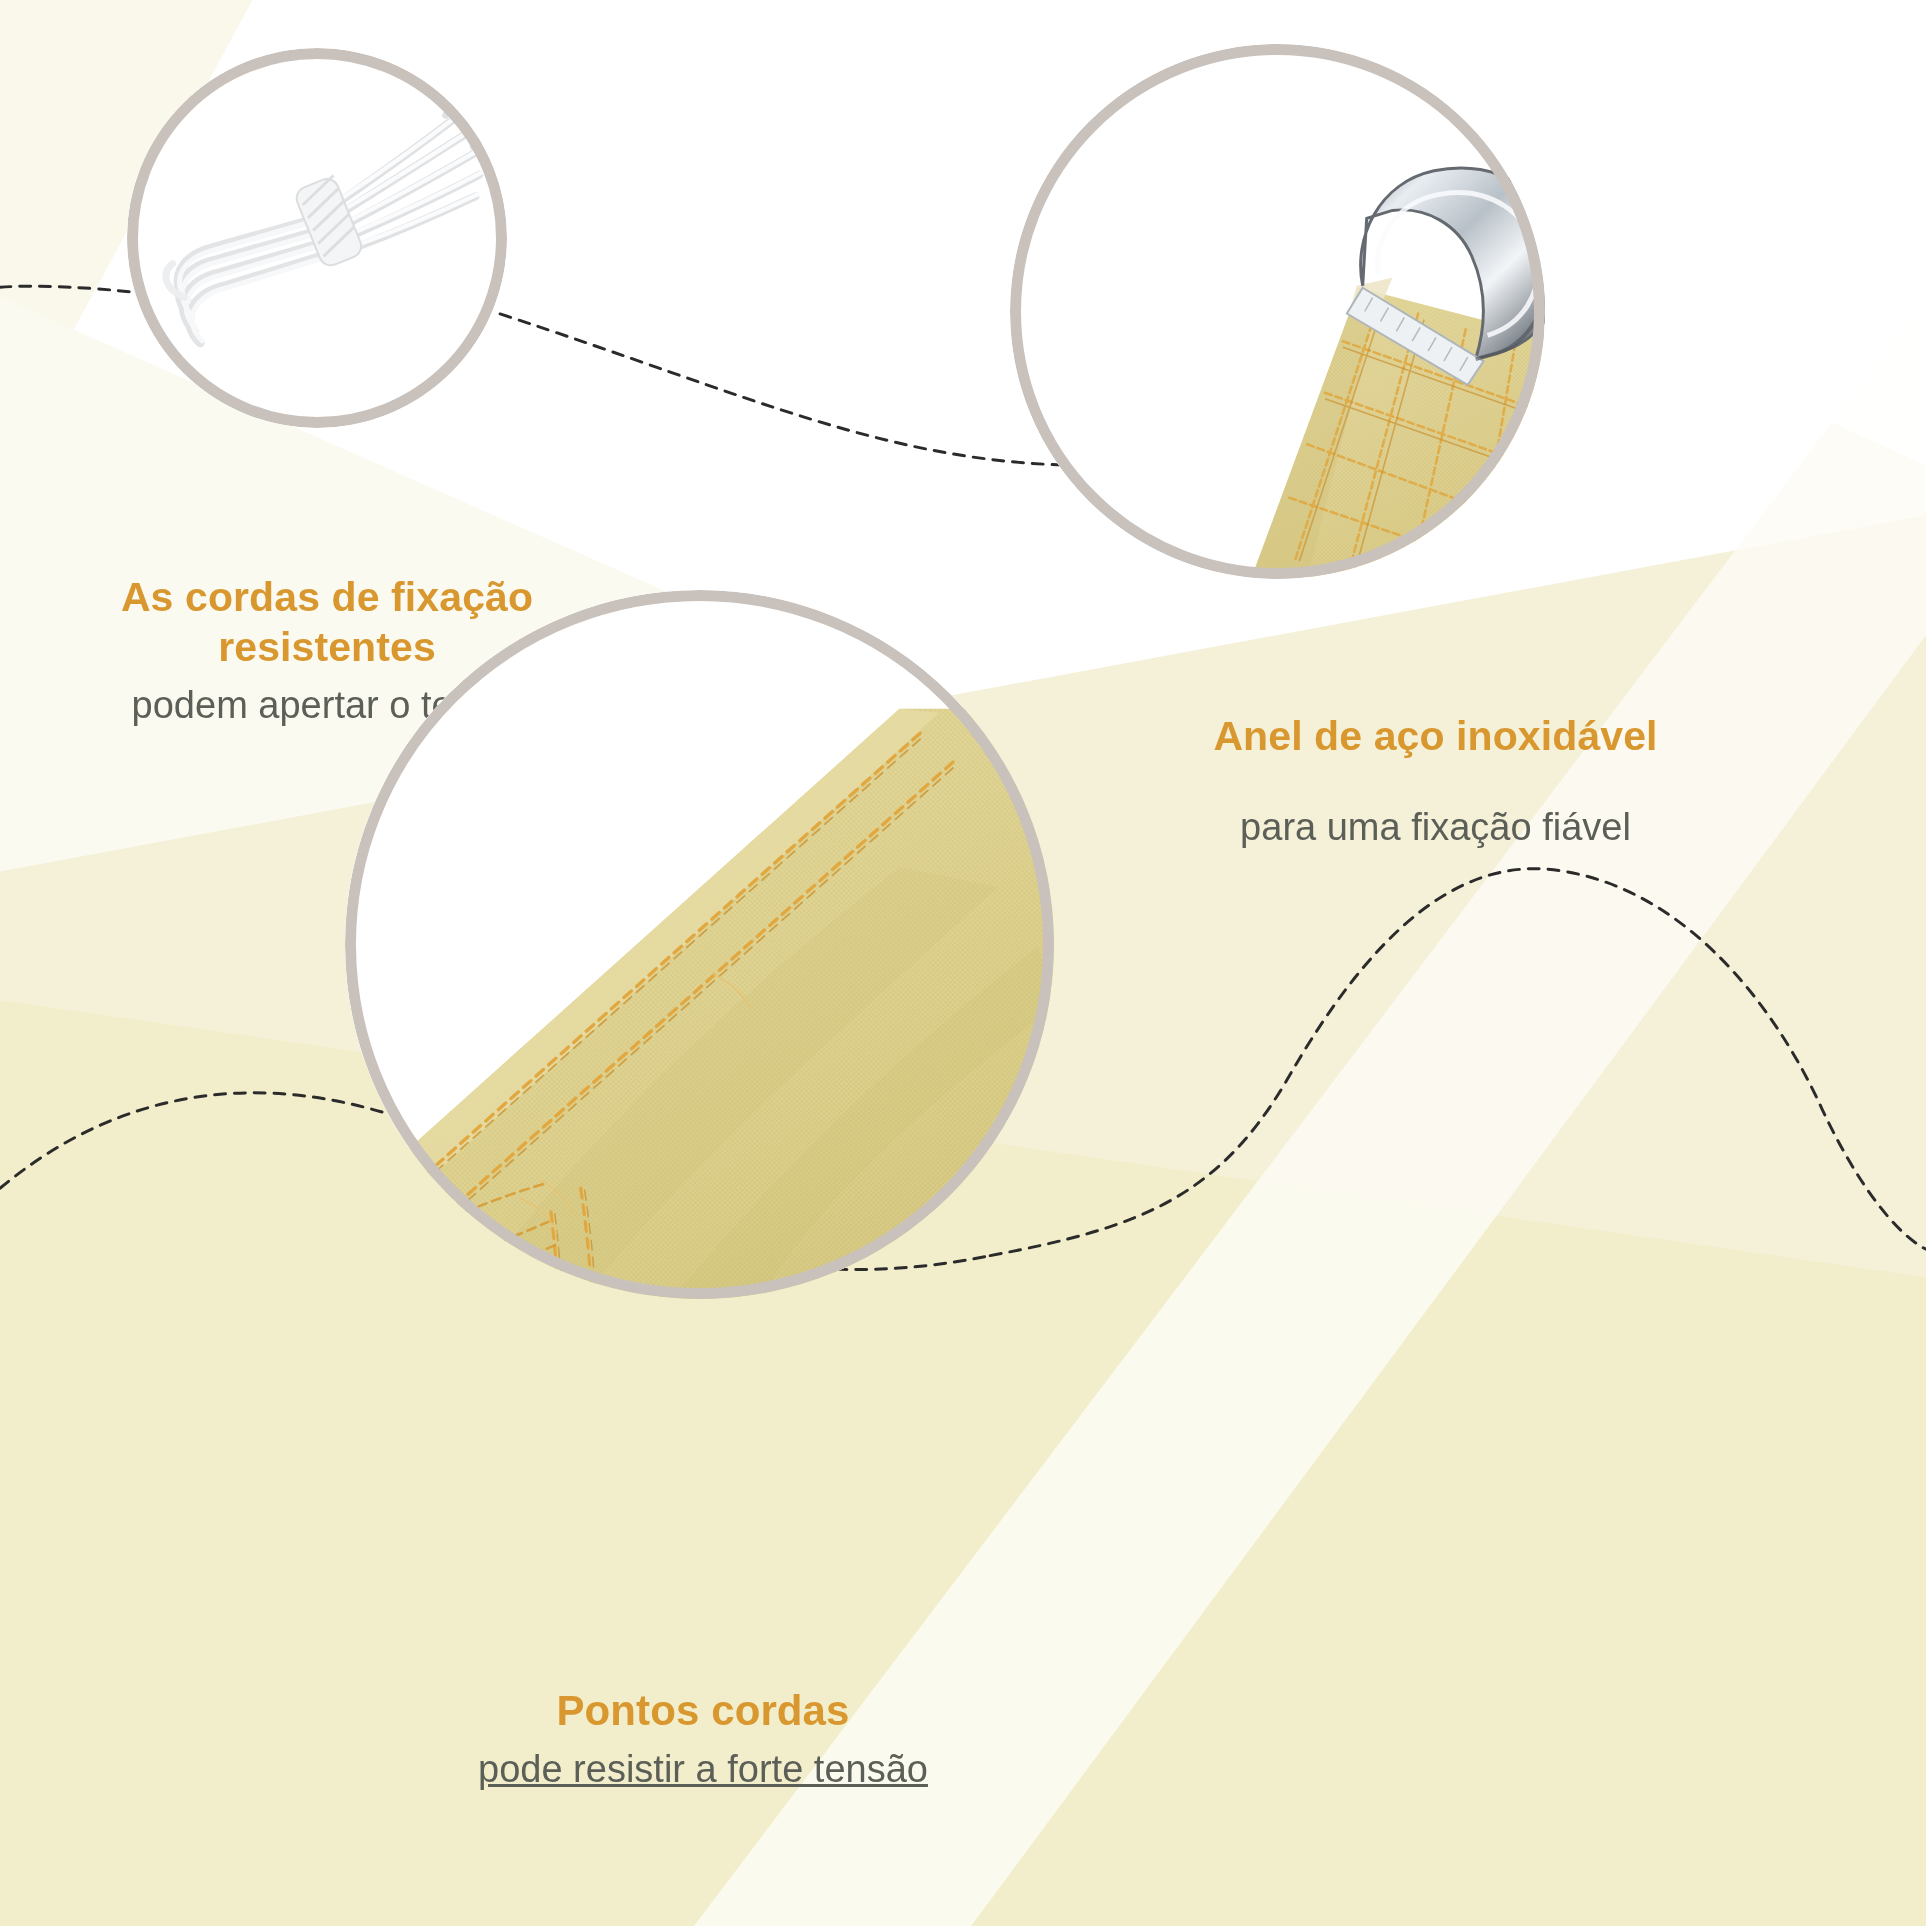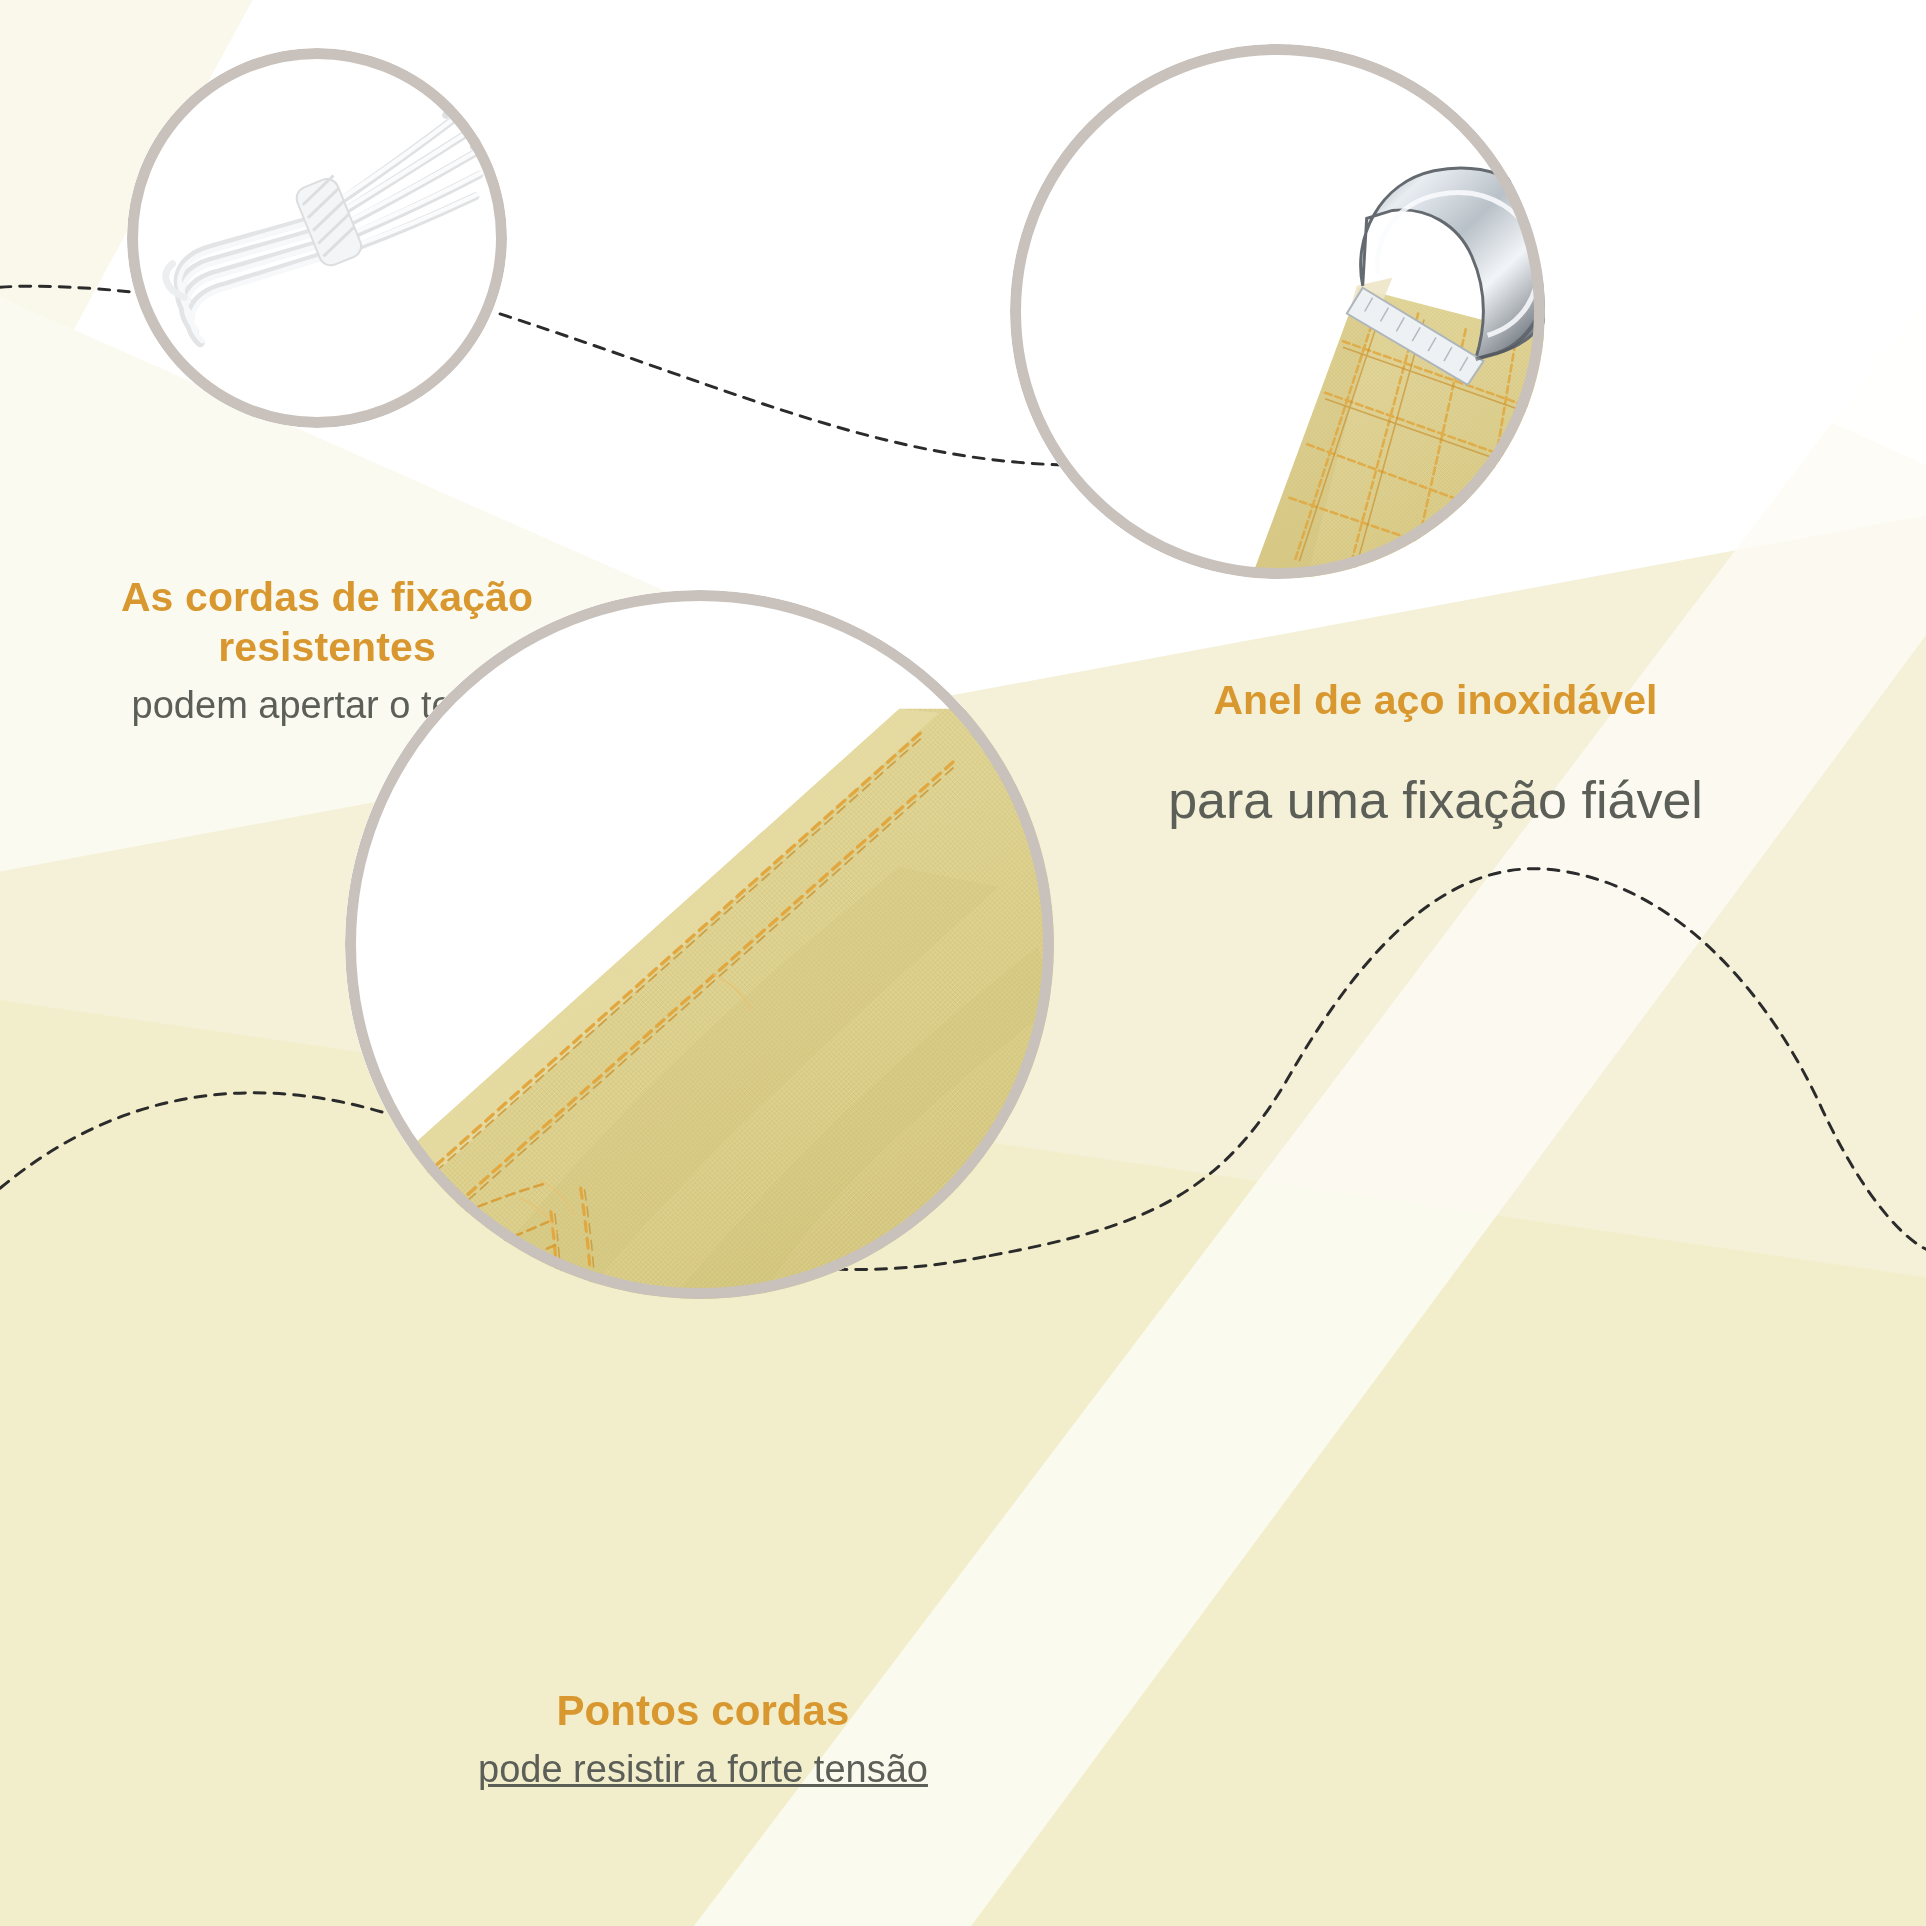--- a/index.html
+++ b/index.html
@@ -47,23 +47,23 @@
   .caption .sub {
     color:#5C5F57;
     line-height:1.3;
     margin-top:9px;
   }
 
   #cap-rope   { left:40px;   top:572px;  width:574px; }
   #cap-rope   .title { font-size:41px; }
   #cap-rope   .sub   { font-size:38px; }
 
-  #cap-dring  { left:990px; top:675px;  width:891px; }
+  #cap-dring  { left:990px; top:711px;  width:891px; }
   #cap-dring  .title { font-size:41px; }
-  #cap-dring  .sub   { font-size:52px;margin-top:42px; }
+  #cap-dring  .sub   { font-size:38px;margin-top:42px; }
 
   #cap-stitch { left:327px;  top:1685px; width:752px; }
   #cap-stitch .title { font-size:42px; }
   #cap-stitch .sub   { font-size:38px;text-decoration:underline; }
 </style>
 </head>
 <body>
 
 <div id="stage">
 

